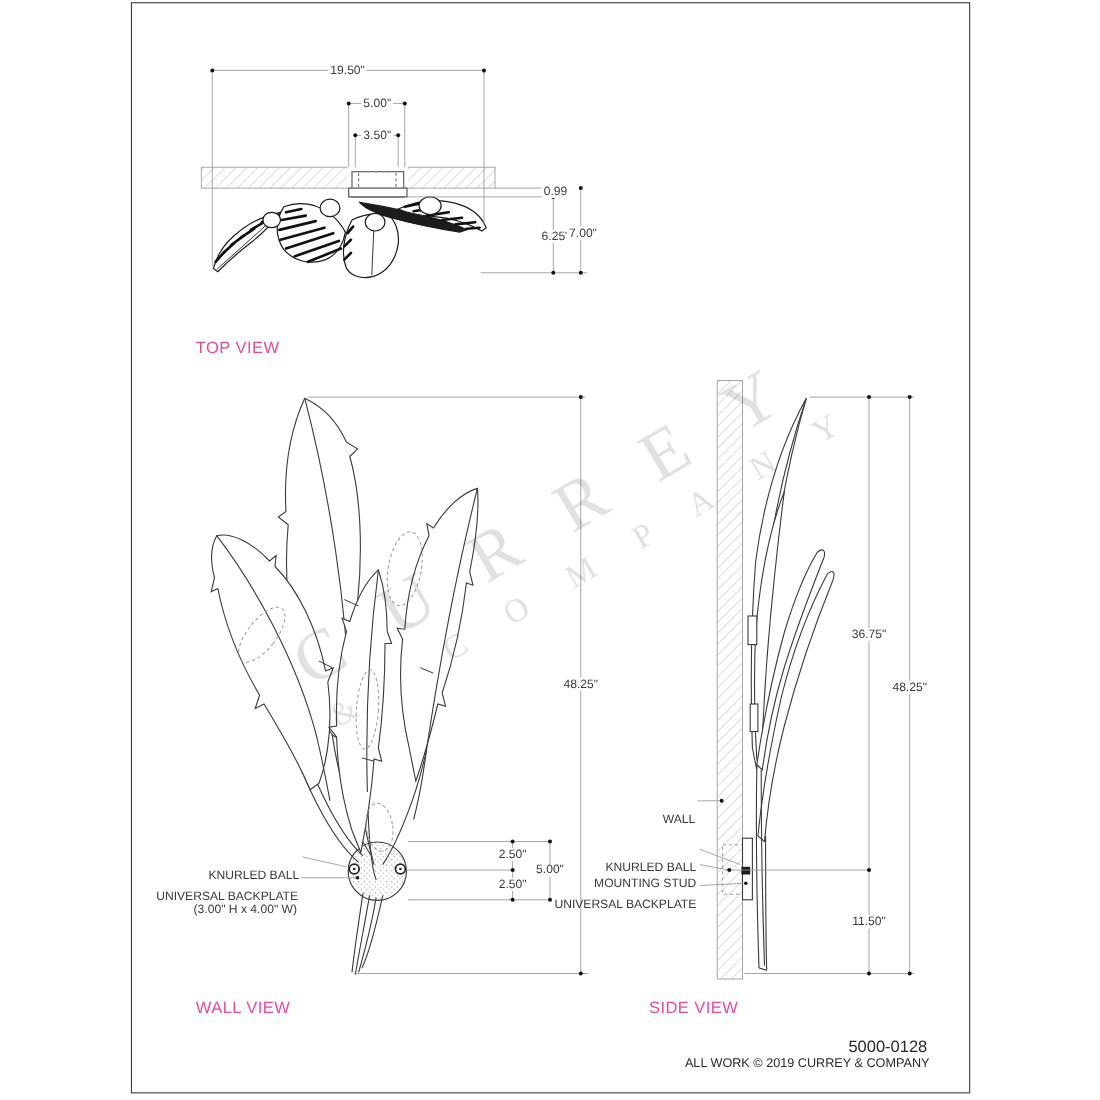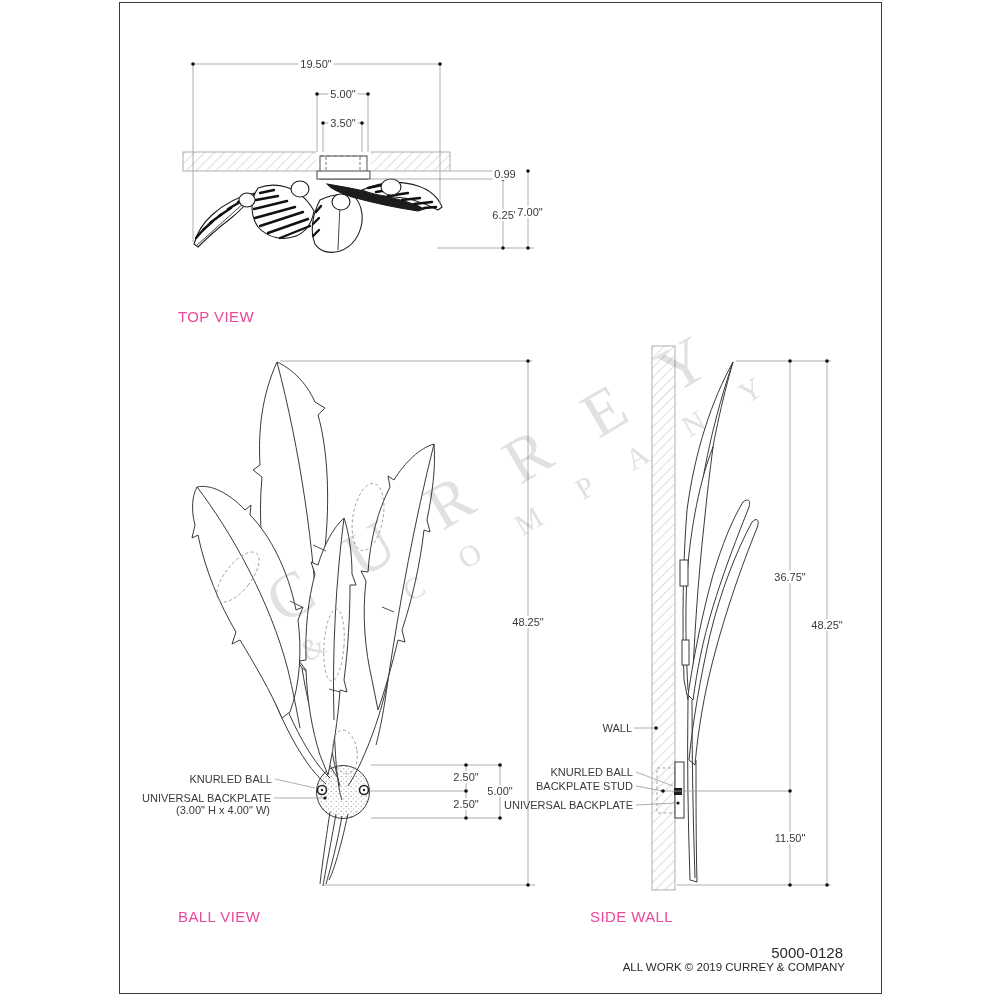--- a/index.html
+++ b/index.html
@@ -7,21 +7,21 @@
         font-family:"Liberation Sans",sans-serif;}
   #frame{position:absolute;left:119px;top:2px;width:761px;height:990px;
          border:1px solid #3c3c3c;}
   svg{position:absolute;left:0;top:0;}
   .wm{position:absolute;color:#e1e1e1;font-family:"Liberation Serif",serif;
       transform-origin:0 50%;white-space:nowrap;mix-blend-mode:multiply;z-index:5;}
   #wm1{left:272px;top:570px;font-size:64px;letter-spacing:48px;transform:rotate(-30.5deg);}
   #wm2{left:303px;top:637px;font-size:30px;letter-spacing:44px;transform:rotate(-30.5deg);}
   .txt{position:absolute;white-space:nowrap;color:#3a3a3a;z-index:10;}
   .dim{font-size:11px;background:#fff;padding:0 2px;transform:translate(-50%,-50%);}
-  .lbl{font-size:11px;transform:translateY(-50%);text-align:left;}
+  .lbl{font-size:11px;transform:translateY(-50%);text-align:left;margin-top:17px;}
   .vtitle{font-size:15px;color:#ec4899;letter-spacing:0.4px;transform:translateY(-50%);}
   .foot1{font-size:15px;color:#2a2a2a;transform:translateY(-50%);}
   .foot2{font-size:11.5px;color:#2a2a2a;transform:translateY(-50%);text-align:right;}
 </style>
 </head>
 <body>
 
 <div id="page">
   <div id="frame"></div>
 
@@ -265,26 +265,26 @@
   <span class="txt dim" style="left:530px;top:212px">7.00"</span>
   <span class="txt vtitle" style="left:178px;top:316px">TOP VIEW</span>
 
   <span class="txt dim" style="left:528px;top:622px">48.25"</span>
   <span class="txt dim" style="left:466px;top:777px">2.50"</span>
   <span class="txt dim" style="left:466px;top:804px">2.50"</span>
   <span class="txt dim" style="left:500px;top:791px">5.00"</span>
   <span class="txt lbl" style="right:728px;top:779px">KNURLED BALL</span>
   <span class="txt lbl" style="right:729px;top:798px">UNIVERSAL BACKPLATE</span>
   <span class="txt lbl" style="right:730px;top:810px">(3.00" H x 4.00" W)</span>
-  <span class="txt vtitle" style="left:178px;top:916px">BALL VIEW</span>
+  <span class="txt vtitle" style="left:178px;top:916px">WALL VIEW</span>
 
   <span class="txt dim" style="left:790px;top:577px">36.75"</span>
   <span class="txt dim" style="left:827px;top:625px">48.25"</span>
   <span class="txt dim" style="left:790px;top:838px">11.50"</span>
   <span class="txt lbl" style="right:368px;top:728px">WALL</span>
   <span class="txt lbl" style="right:367px;top:772px">KNURLED BALL</span>
-  <span class="txt lbl" style="right:367px;top:786px">BACKPLATE STUD</span>
+  <span class="txt lbl" style="right:367px;top:786px">MOUNTING STUD</span>
   <span class="txt lbl" style="right:367px;top:805px">UNIVERSAL BACKPLATE</span>
-  <span class="txt vtitle" style="left:590px;top:916px">SIDE WALL</span>
+  <span class="txt vtitle" style="left:590px;top:916px">SIDE VIEW</span>
 
   <span class="txt foot1" style="right:157px;top:952px">5000-0128</span>
   <span class="txt foot2" style="right:155px;top:967px">ALL WORK © 2019 CURREY &amp; COMPANY</span>
 </div>
 
 </body></html>

